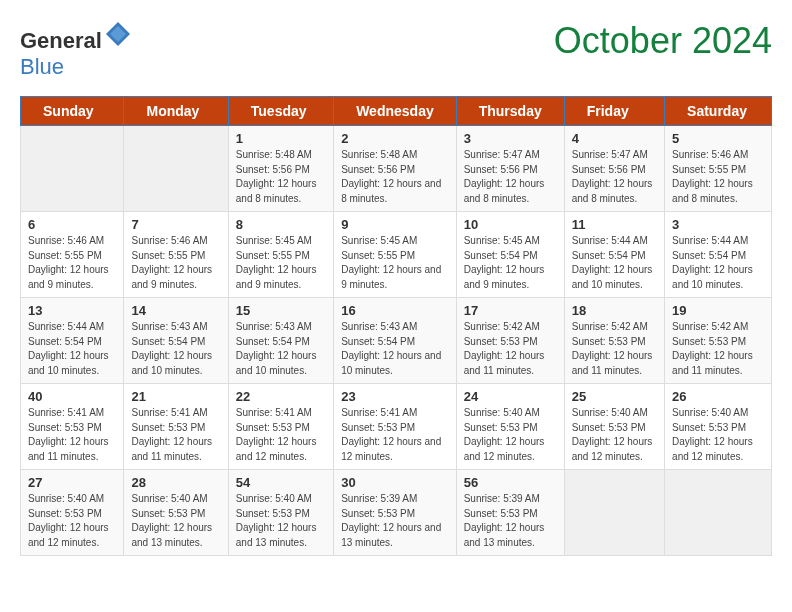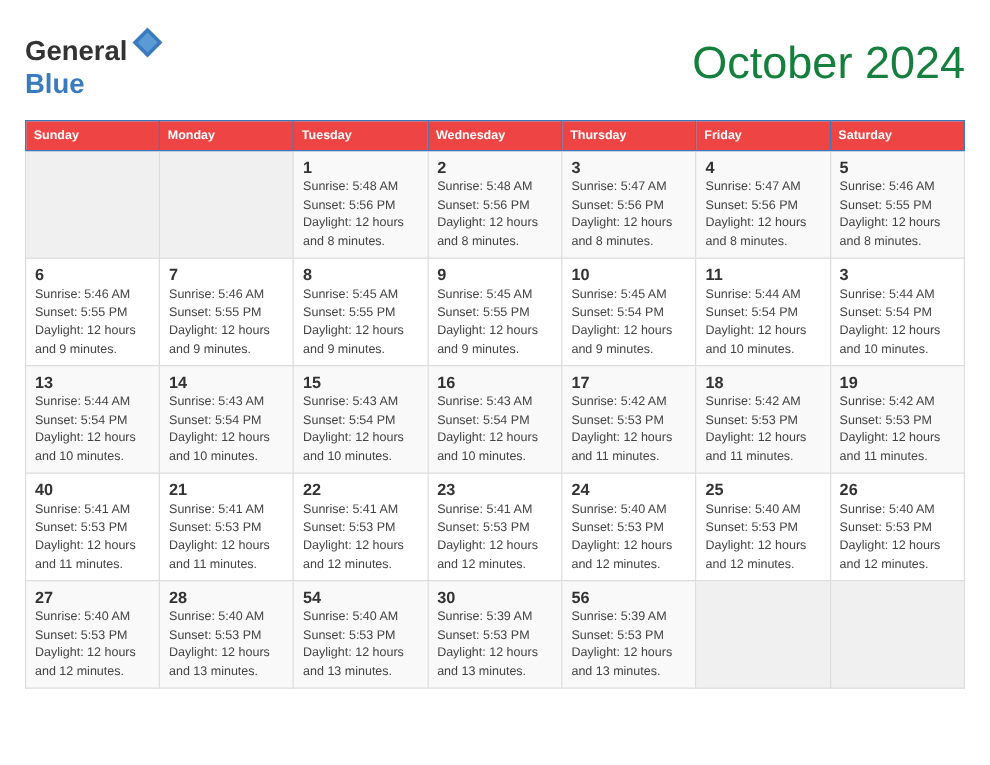--- a/index.html
+++ b/index.html
@@ -6,21 +6,21 @@
     body {
       font-family: Arial, Helvetica, sans-serif;
       background: #fff;
       width: 792px;
       min-height: 612px;
       padding: 20px;
     }
     .header {
       display: flex;
       justify-content: space-between;
-      align-items: center;
+      align-items: flex-start;
       margin-bottom: 16px;
     }
     .logo {
       display: flex;
       align-items: center;
     }
     .logo-icon {
       width: 28px;
       height: 28px;
       margin-left: 2px;
@@ -36,25 +36,25 @@
     .location-title {
       font-size: 16px;
       color: #555;
     }
     .calendar-table {
       width: 100%;
       border-collapse: collapse;
       font-size: 11px;
     }
     .calendar-table thead th {
-      background-color: #ef4444;
+      background-color: #c2410c;
       color: #fff;
-      padding: 6px 6px;
+      padding: 6px 22px;
       text-align: left;
-      font-size: 10px;
+      font-size: 14px;
       font-weight: bold;
       border: 1px solid #3a7abf;
     }
     .calendar-table tbody td {
       border: 1px solid #ddd;
       padding: 5px 7px;
       vertical-align: top;
       width: 108px;
       min-height: 80px;
       background: #fff;
@@ -85,21 +85,21 @@
 <body>
 
 <div class="header">
   <div class="logo">
     <div>
       <span style="font-size:22px;font-weight:bold;color:#333;">General</span><svg class="logo-icon" viewBox="0 0 28 28" xmlns="http://www.w3.org/2000/svg">
           <polygon points="14,2 26,14 14,26 2,14" fill="#3a7abf"></polygon>
           <polygon points="14,6 22,14 14,22 6,14" fill="#5a9ad5"></polygon>
         </svg>
       <br>
-      <span style="font-size:22px;font-weight:bold;color:#3a7abf;">Blue</span>
+      <span style="font-size:22px;font-weight:normal;color:#3a7abf;">Blue</span>
     </div>
   </div>
   <div class="title-section">
     <div class="month-title">October 2024</div>
   </div>
 </div>
 
 <table class="calendar-table">
   <thead>
     <tr>

